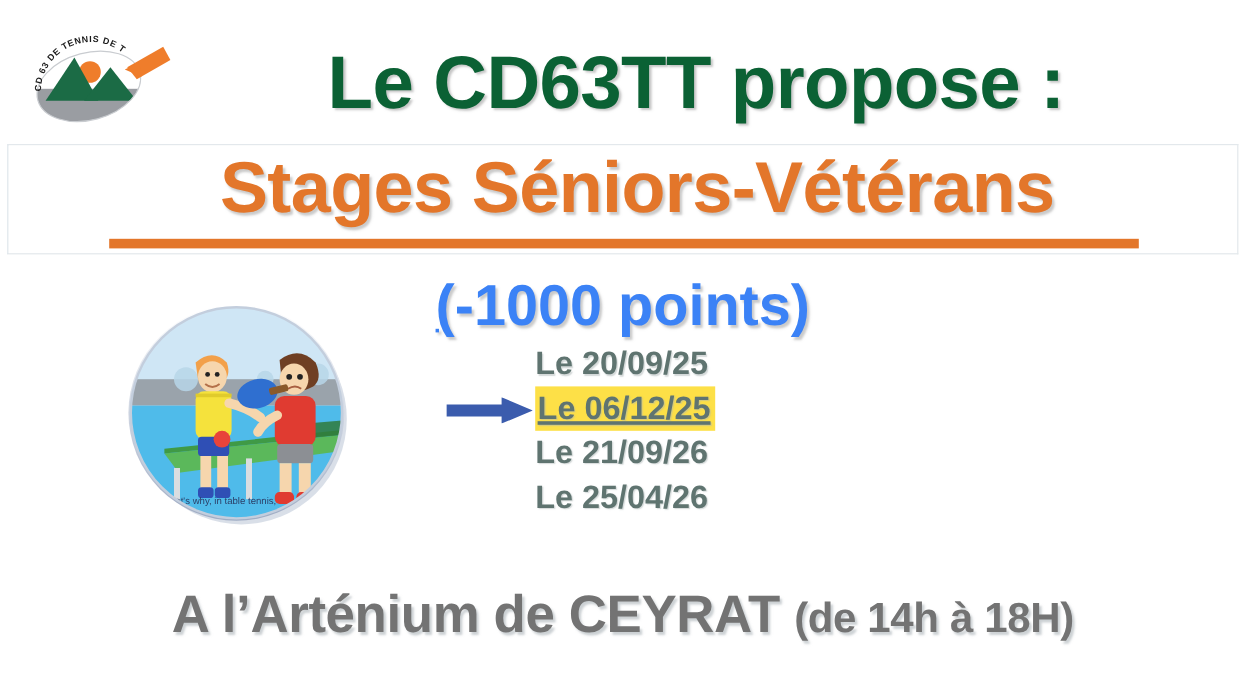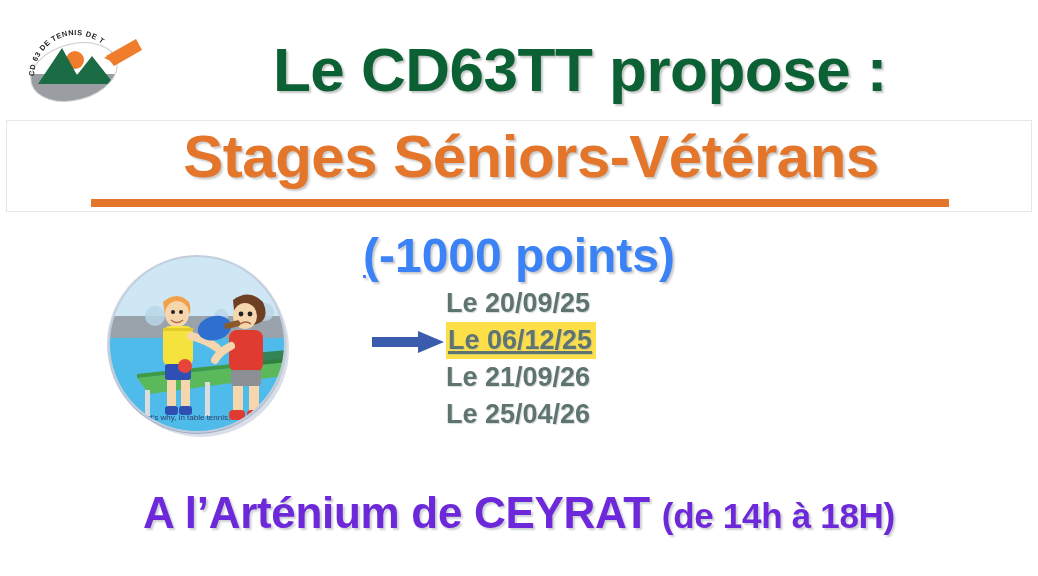--- a/index.html
+++ b/index.html
@@ -149,21 +149,21 @@
   .arrow svg { display: block; }
 
   
   .footer-line {
     position: absolute;
     left: 0;
     top: 488px;
     width: 1038px;
     text-align: center;
     white-space: nowrap;
-    color: #6d28d9;
+    color: #737373;
     text-shadow: 2px 2px 2px rgba(160,170,175,0.55);
   }
   .footer-main {
     font-size: 44px;
     font-weight: bold;
     letter-spacing: -0.3px;
   }
   .footer-sub {
     font-size: 35px;
     font-weight: bold;

